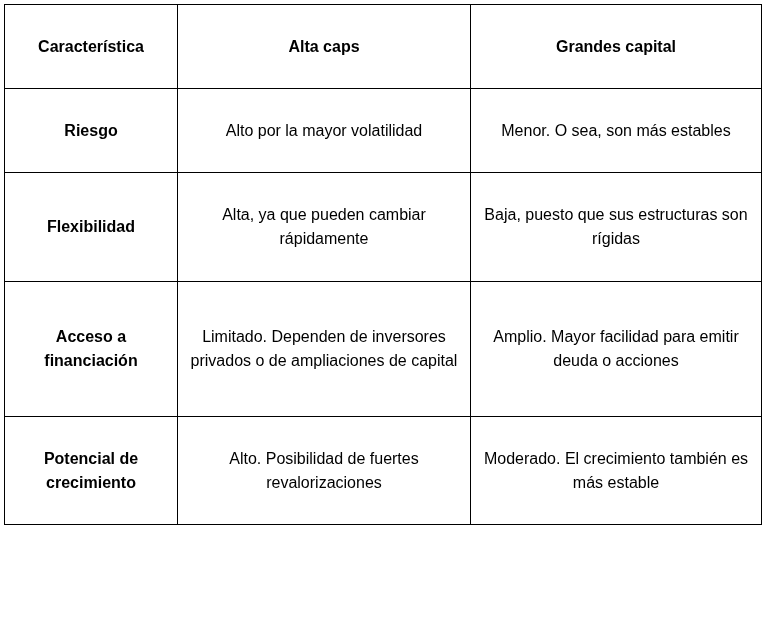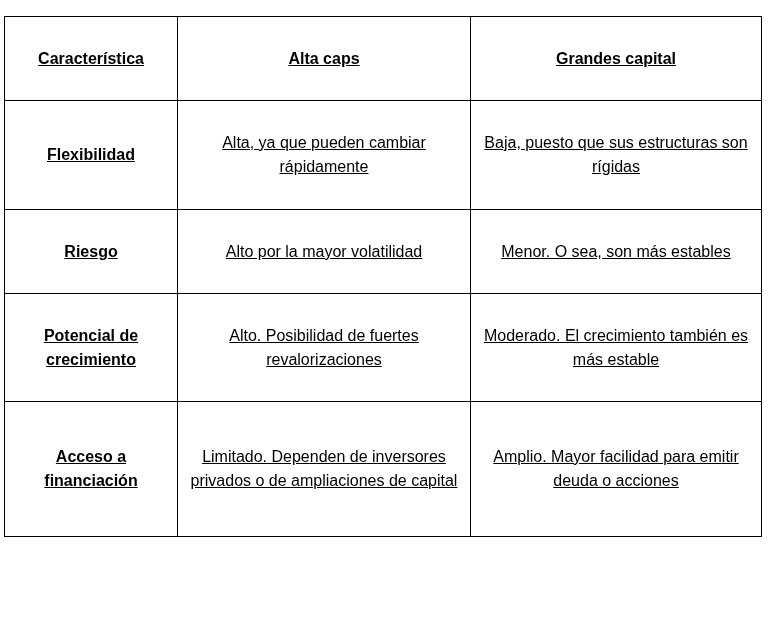--- a/index.html
+++ b/index.html
@@ -1,52 +1,52 @@
 <!DOCTYPE html>
 <html><head>
 <meta charset="utf-8">
 <style>
   html, body { margin: 0; padding: 0; background: #ffffff; }
   body { width: 772px; height: 644px; position: relative; overflow: hidden;
          font-family: "Liberation Sans", sans-serif; color: #000; }
-  table { position: absolute; left: 4px; top: 16px; border-collapse: collapse; table-layout: fixed; text-decoration: underline; }
+  table { position: absolute; left: 4px; top: 4px; border-collapse: collapse; table-layout: fixed; }
   td, th { border: 1.5px solid #000; text-align: center; vertical-align: middle;
            font-size: 16px; line-height: 24px; padding: 0 4px; }
   th { font-weight: bold; }
   td.feat { font-weight: bold; }
 </style>
 </head>
 <body>
 
 <table>
   <colgroup>
     <col style="width:173px">
     <col style="width:293px">
     <col style="width:291px">
   </colgroup>
   <tbody>
       <tr style="height:84px">
     <th>Característica</th>
     <th>Alta caps</th>
     <th>Grandes capital</th>
   </tr>
+  <tr style="height:84px">
+    <td class="feat">Riesgo</td>
+    <td>Alto por la mayor volatilidad</td>
+    <td>Menor. O sea, son más estables</td>
+  </tr>
   <tr style="height:109px">
     <td class="feat">Flexibilidad</td>
     <td>Alta, ya que pueden cambiar rápidamente</td>
     <td>Baja, puesto que sus estructuras son rígidas</td>
   </tr>
-  <tr style="height:84px">
-    <td class="feat">Riesgo</td>
-    <td>Alto por la mayor volatilidad</td>
-    <td>Menor. O sea, son más estables</td>
+  <tr style="height:135px">
+    <td class="feat">Acceso a financiación</td>
+    <td>Limitado. Dependen de inversores privados o de ampliaciones de capital</td>
+    <td>Amplio. Mayor facilidad para emitir deuda o acciones</td>
   </tr>
   <tr style="height:108px">
     <td class="feat">Potencial de crecimiento</td>
     <td>Alto. Posibilidad de fuertes revalorizaciones</td>
     <td>Moderado. El crecimiento también es más estable</td>
   </tr>
-  <tr style="height:135px">
-    <td class="feat">Acceso a financiación</td>
-    <td>Limitado. Dependen de inversores privados o de ampliaciones de capital</td>
-    <td>Amplio. Mayor facilidad para emitir deuda o acciones</td>
-  </tr>
 </tbody>
   </table>
 
 </body></html>

